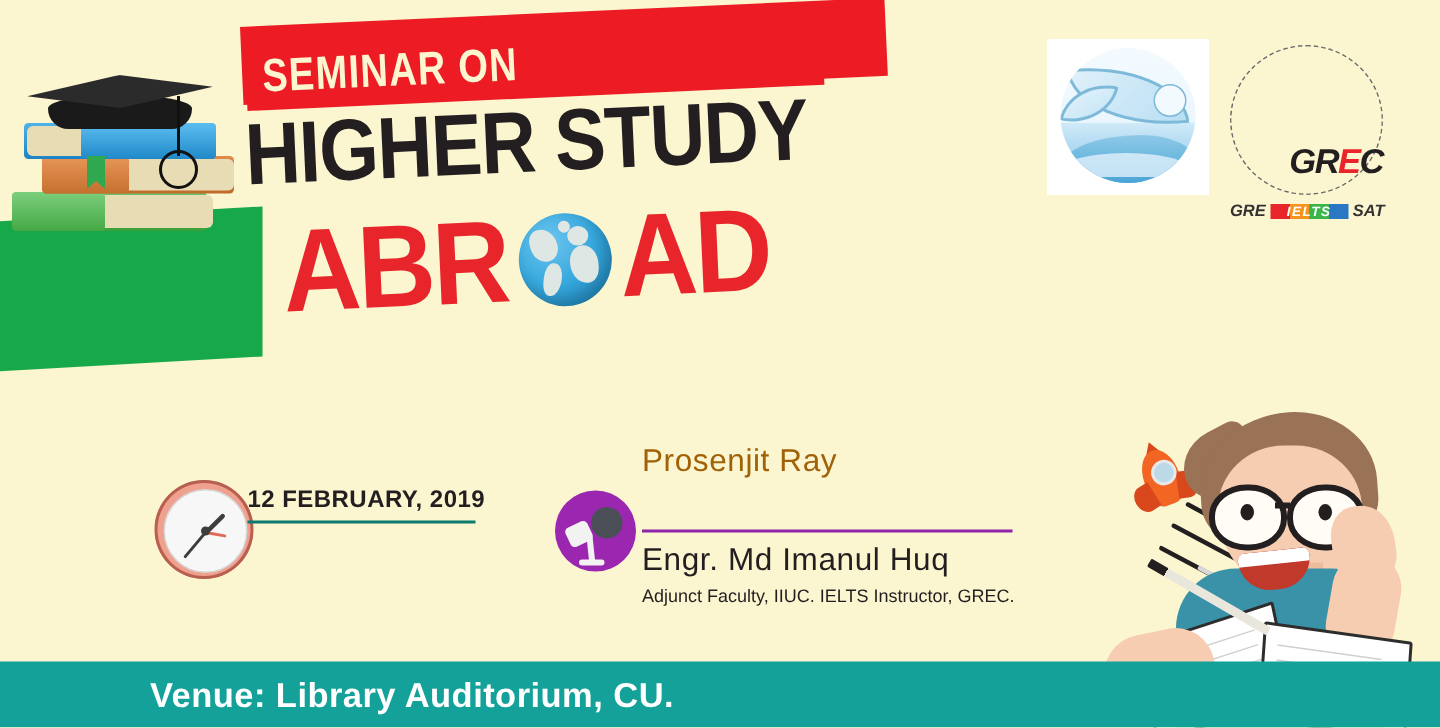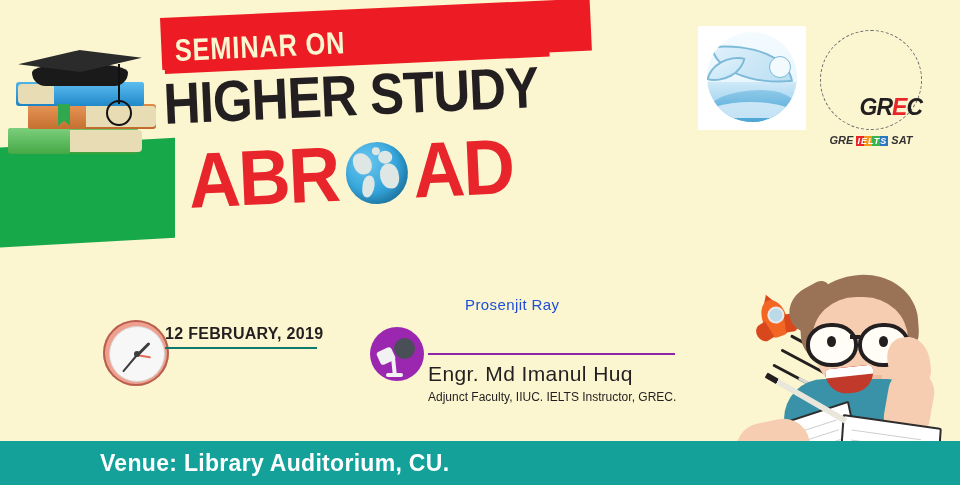--- a/index.html
+++ b/index.html
@@ -123,21 +123,21 @@
     font-style:italic;
     margin-top:40px;
   }
   .grec-main .e{color:#e8252a;}
   .grec-sub{
     position:absolute;left:0;right:0;top:64px;text-align:center;
     font-size:11px;font-weight:bold;color:#333;font-style:italic;
     white-space:nowrap;
   }
   .grec-ielts{
-    display:inline-block;font-size:9px;color:#fff;padding:0 1px;
+    display:inline-block;font-size:9px;color:#fff;padding:0 11px;
     background:linear-gradient(90deg,#e8252a 0 25%, #f7941d 25% 50%, #39b54a 50% 75%, #2a77c4 75% 100%);
     letter-spacing:1px;
     margin-top:42px;
   }
 
   
   .clock{
     position:absolute;left:103px;top:320px;width:66px;height:66px;border-radius:50%;
     background:#f0a08f;box-shadow:0 0 0 2px #b8604f inset;
   }
@@ -175,21 +175,21 @@
   }
   .mic-stand{
     position:absolute;left:22px;top:31px;width:4px;height:18px;background:#f2f2f2;
     transform:rotate(-6deg);
   }
   .mic-base{
     position:absolute;left:16px;top:46px;width:17px;height:4px;background:#f2f2f2;border-radius:2px;
   }
 
   .speakers{position:absolute;left:428px;top:296px;width:245px;}
-  .sp-name{font-size:15px;color:#1d4ed8;letter-spacing:.4px;white-space:nowrap;margin-left:37px;}
+  .sp-name{font-size:21px;color:#a16207;letter-spacing:.4px;white-space:nowrap;}
   .sp-role{font-size:12px;color:#231f20;margin-top:3px;white-space:nowrap;}
   .sp-rule{
     position:absolute;left:428px;top:353px;width:247px;height:2px;background:#8e24aa;
   }
   .speakers2{position:absolute;left:428px;top:362px;width:260px;}
   .sp-name2{font-size:21px;color:#231f20;letter-spacing:.4px;white-space:nowrap;}
   .sp-role2{font-size:12px;color:#231f20;margin-top:4px;white-space:nowrap;}
 
   
   .boy{position:absolute;left:700px;top:275px;width:260px;height:210px;}

